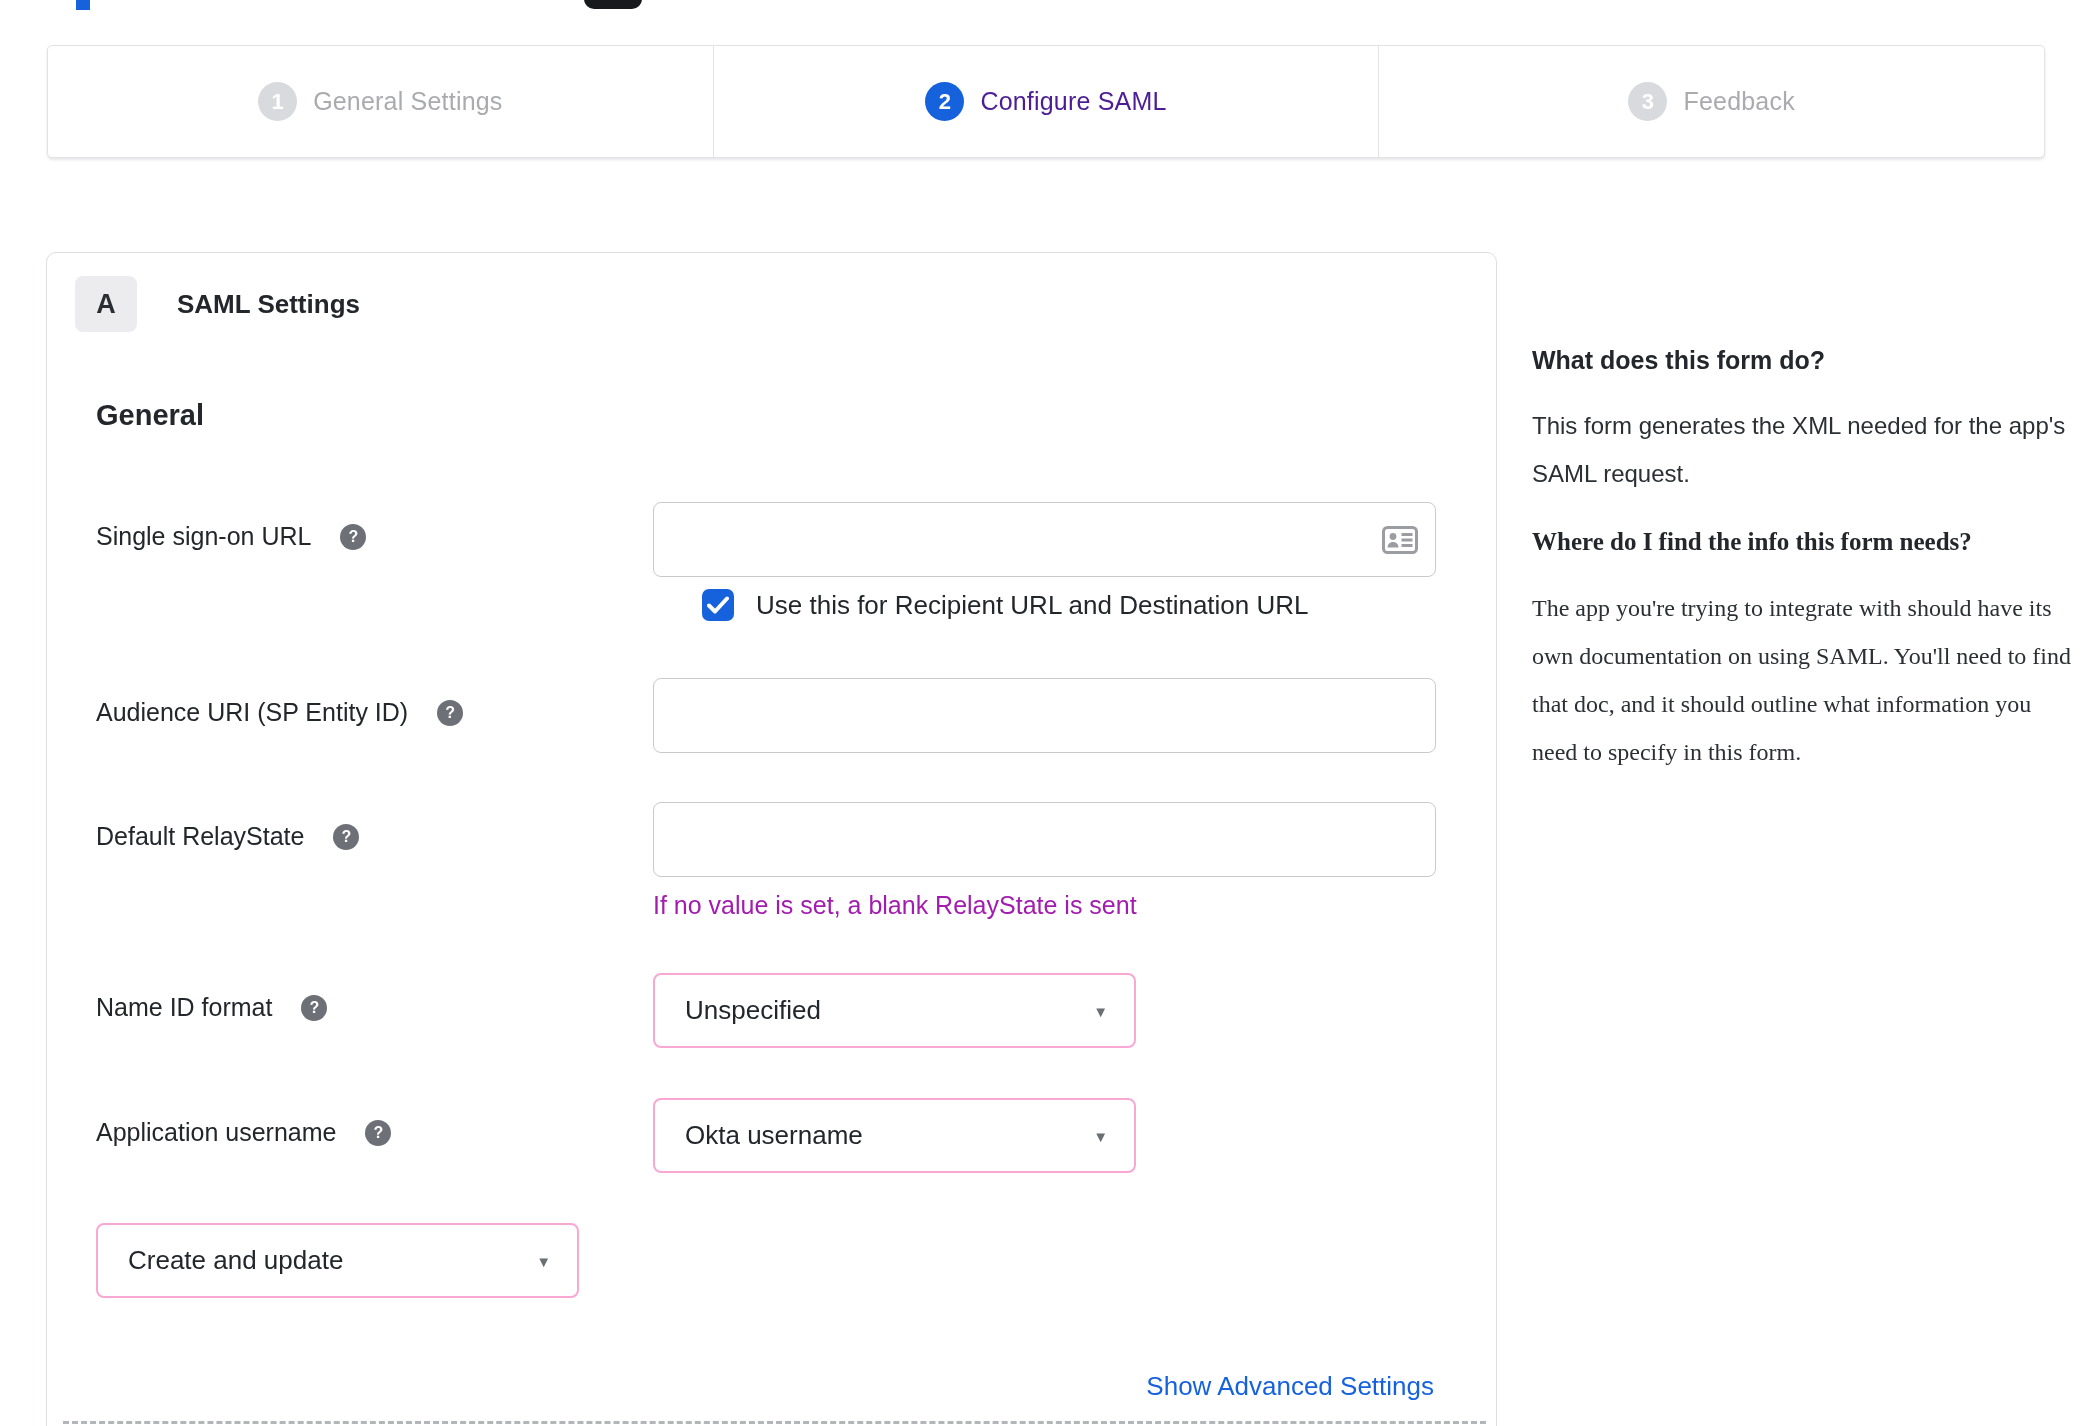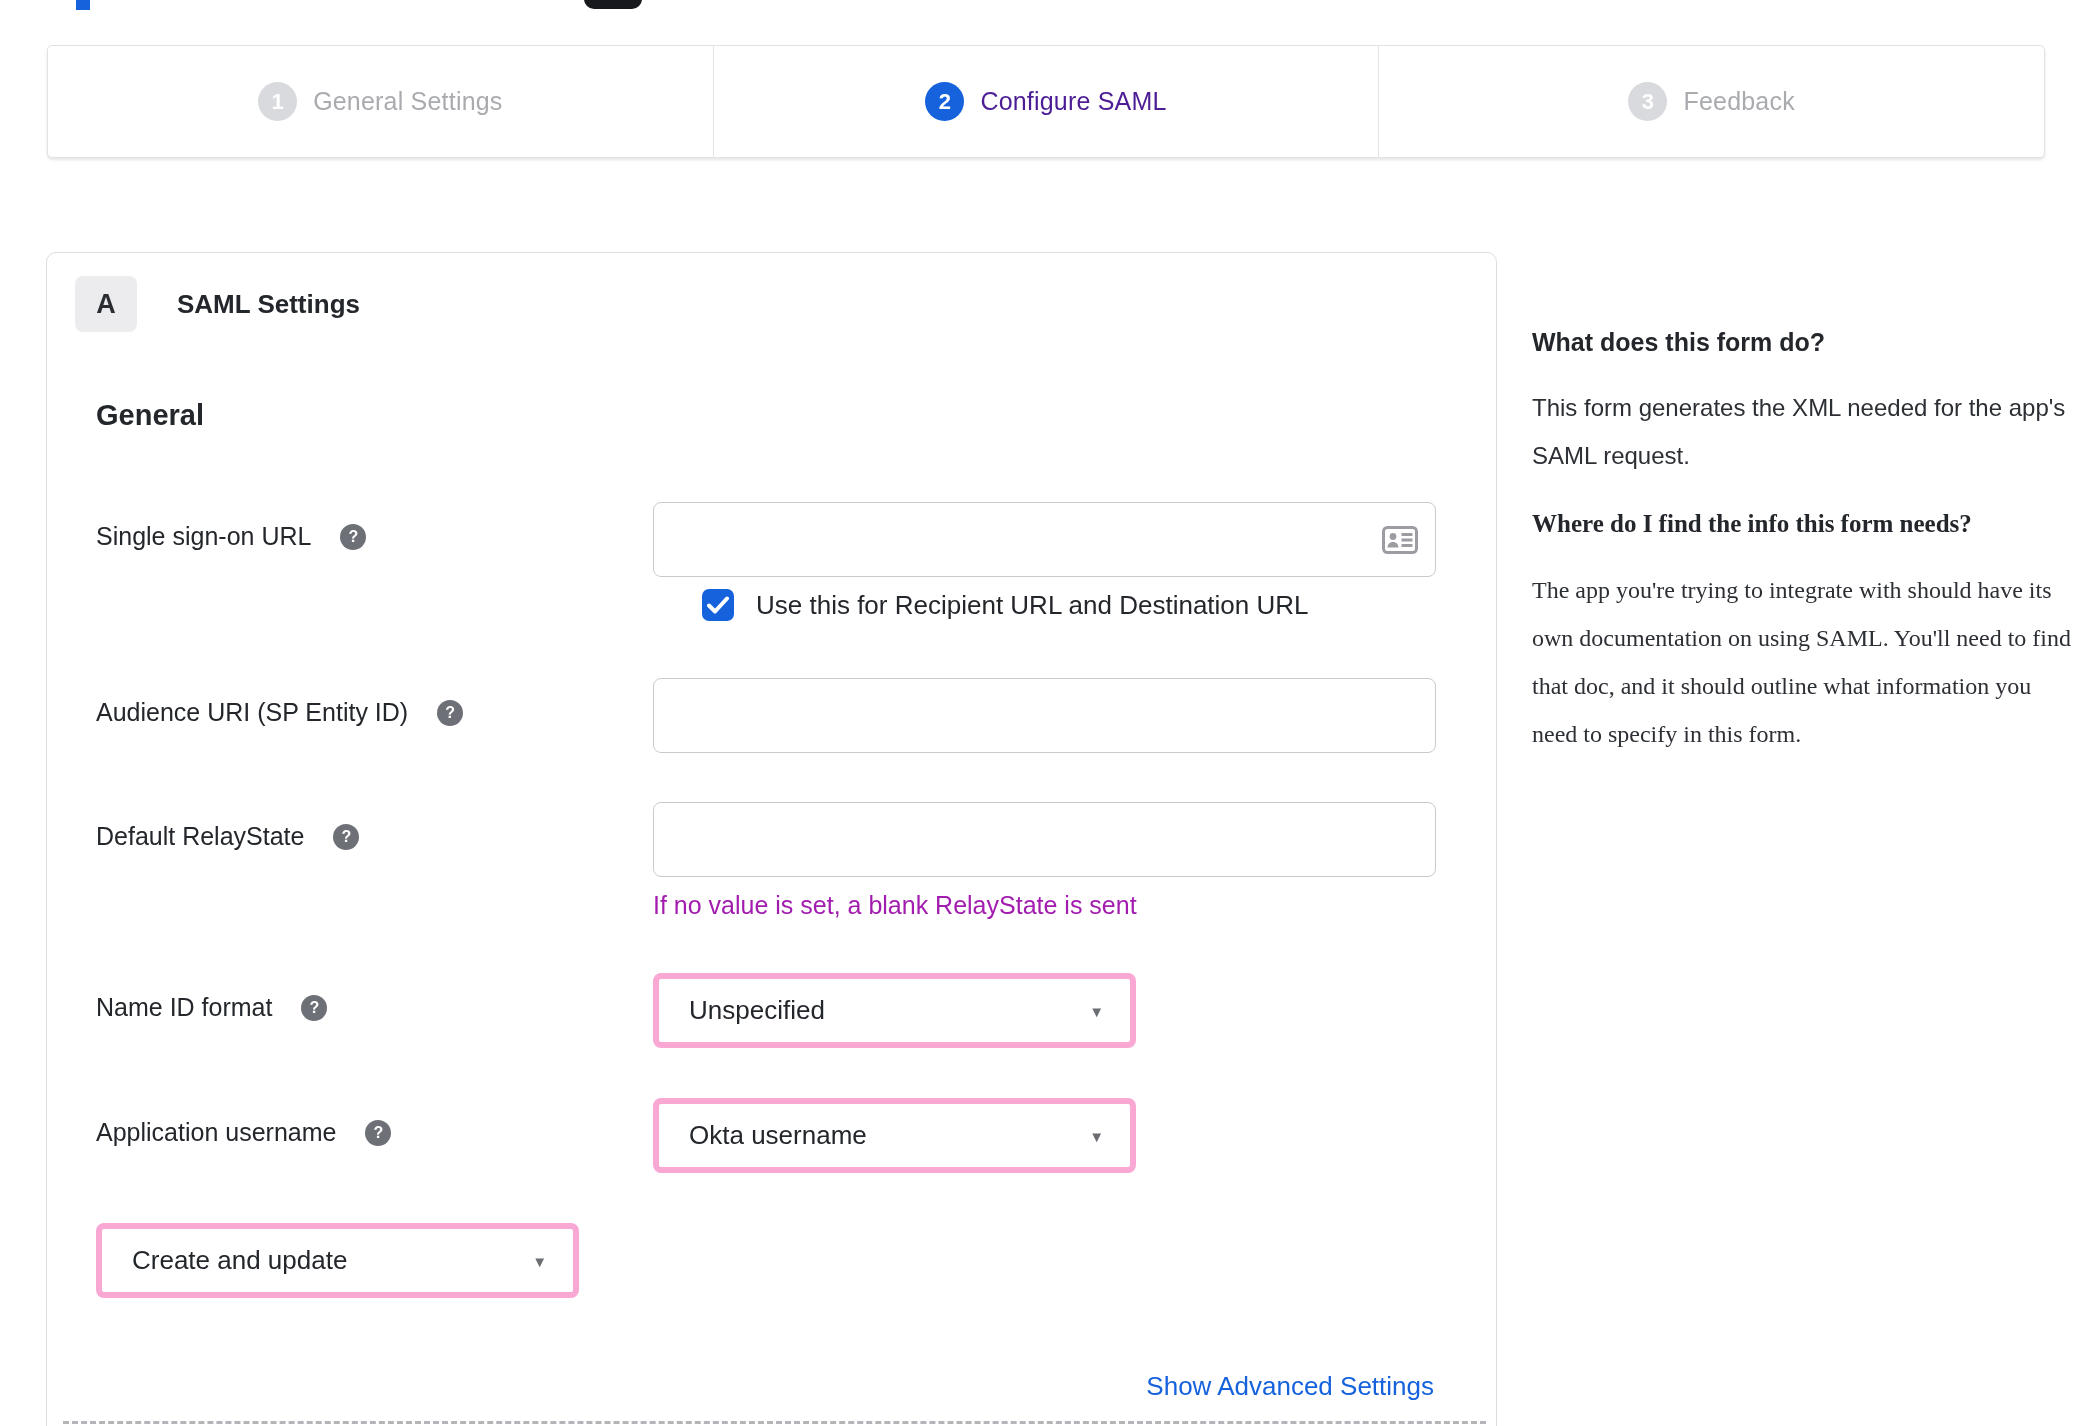--- a/index.html
+++ b/index.html
@@ -46,33 +46,33 @@
 
   .checkbox-row { display:flex; align-items:flex-end; gap:22px; margin:12px 0 0 655px; }
   .checkbox { width:32px; height:32px; background:#1662dd; border-radius:7px; display:flex;
               align-items:center; justify-content:center; cursor:pointer; }
   .checkbox svg { display:block; }
   .checkbox-label { font-size:26px; color:#23262b; }
 
   .gap-row { margin-top:57px; }
   .helper-text { font-size:25px; color:#a21caf; margin-top:14px; }
 
-  .select-box { position:relative; width:483px; height:75px; border:6px solid #f9a8d4; border-radius:8px;
+  .select-box { position:relative; width:483px; height:75px; border:2px solid #f9a8d4; border-radius:8px;
                 background:#fff; display:flex; align-items:center; padding:0 60px 0 30px; cursor:pointer; }
   .select-value { font-size:26px; color:#23262b; }
   .select-caret { position:absolute; right:26px; top:50%; transform:translateY(-50%);
                   font-size:15px; color:#6b6e73; }
 
   .advanced-row { margin-top:73px; padding-right:62px; text-align:right; }
   .advanced-link { font-size:26px; color:#1662dd; text-decoration:none; cursor:pointer; }
 
   .dashed-sep { position:absolute; left:16px; right:10px; top:1168px; border-top:3px dashed #b4b5b9; }
 
   
-  .help-panel { position:absolute; left:1532px; top:322px; width:545px; }
+  .help-panel { position:absolute; left:1532px; top:340px; width:545px; }
   .help-heading { font-size:25px; font-weight:bold; color:#23262b; line-height:40px; }
   .help-body { font-size:24px; color:#2c2f34; line-height:48px; margin-top:22px; }
   .help-section + .help-section { margin-top:24px;font-family:Liberation Serif, serif; }
 </style>
 </head>
 <body>
 
 <div class="canvas">
 
   <div class="artifact-blue"></div>

